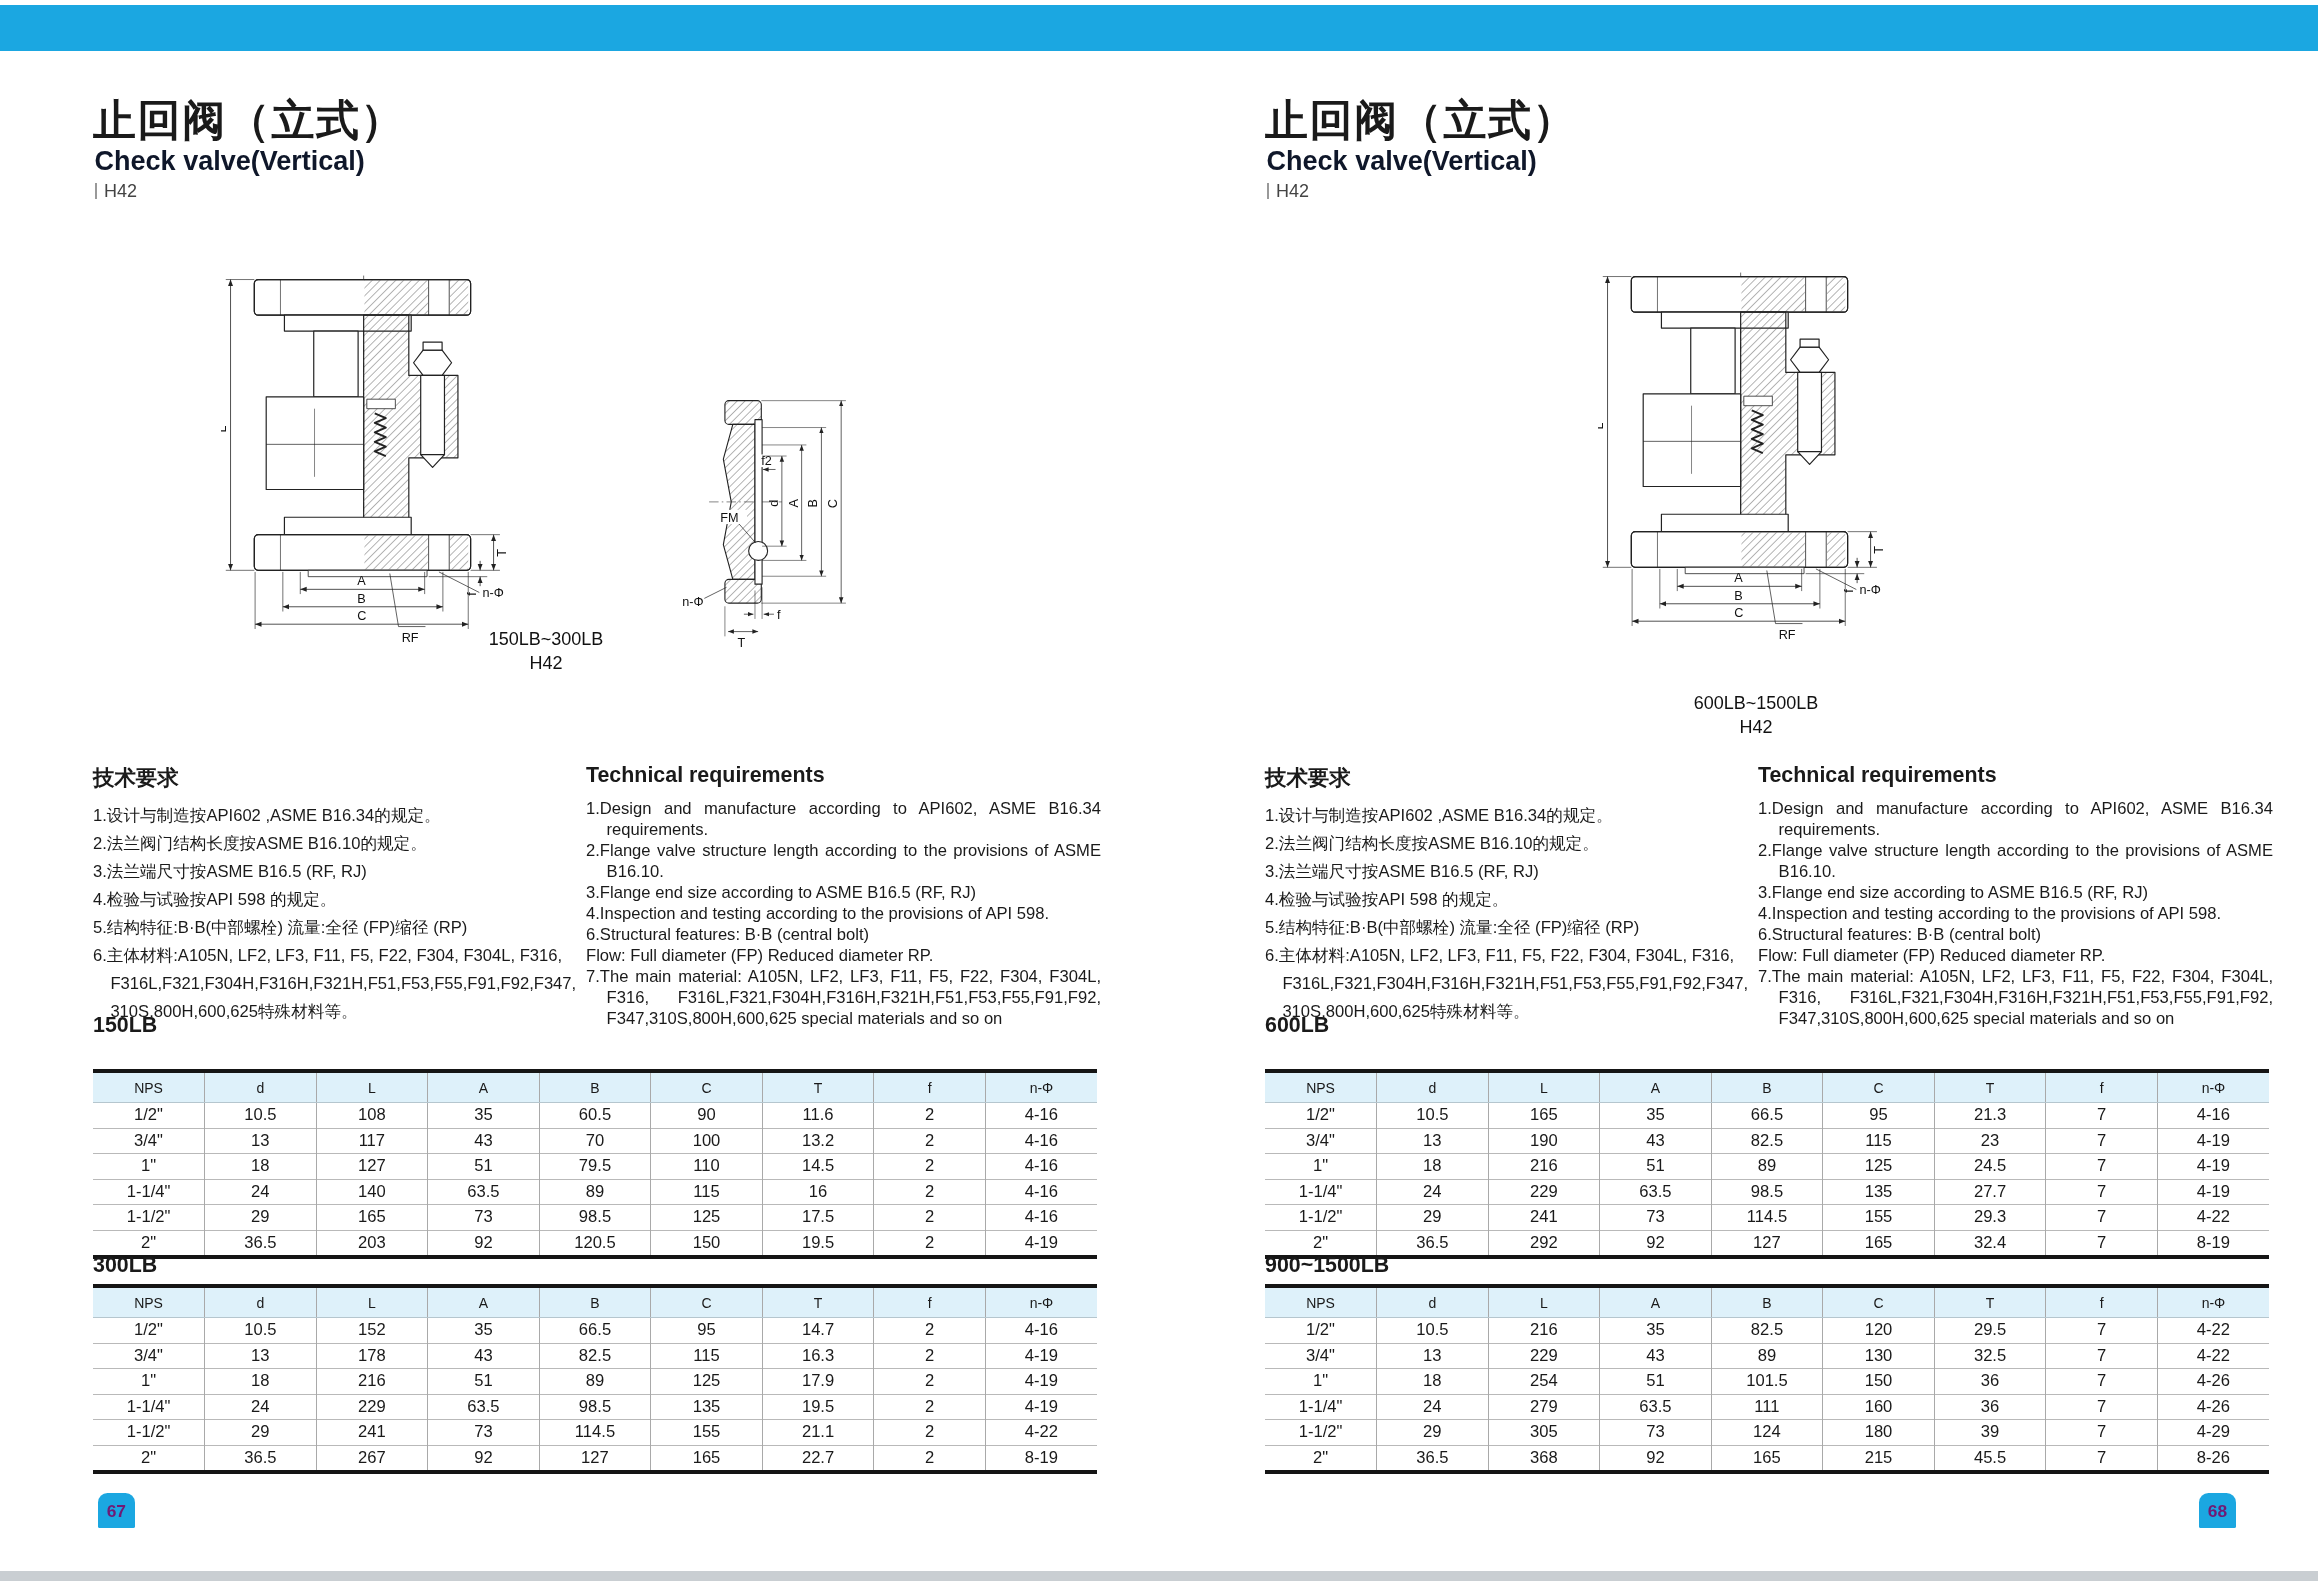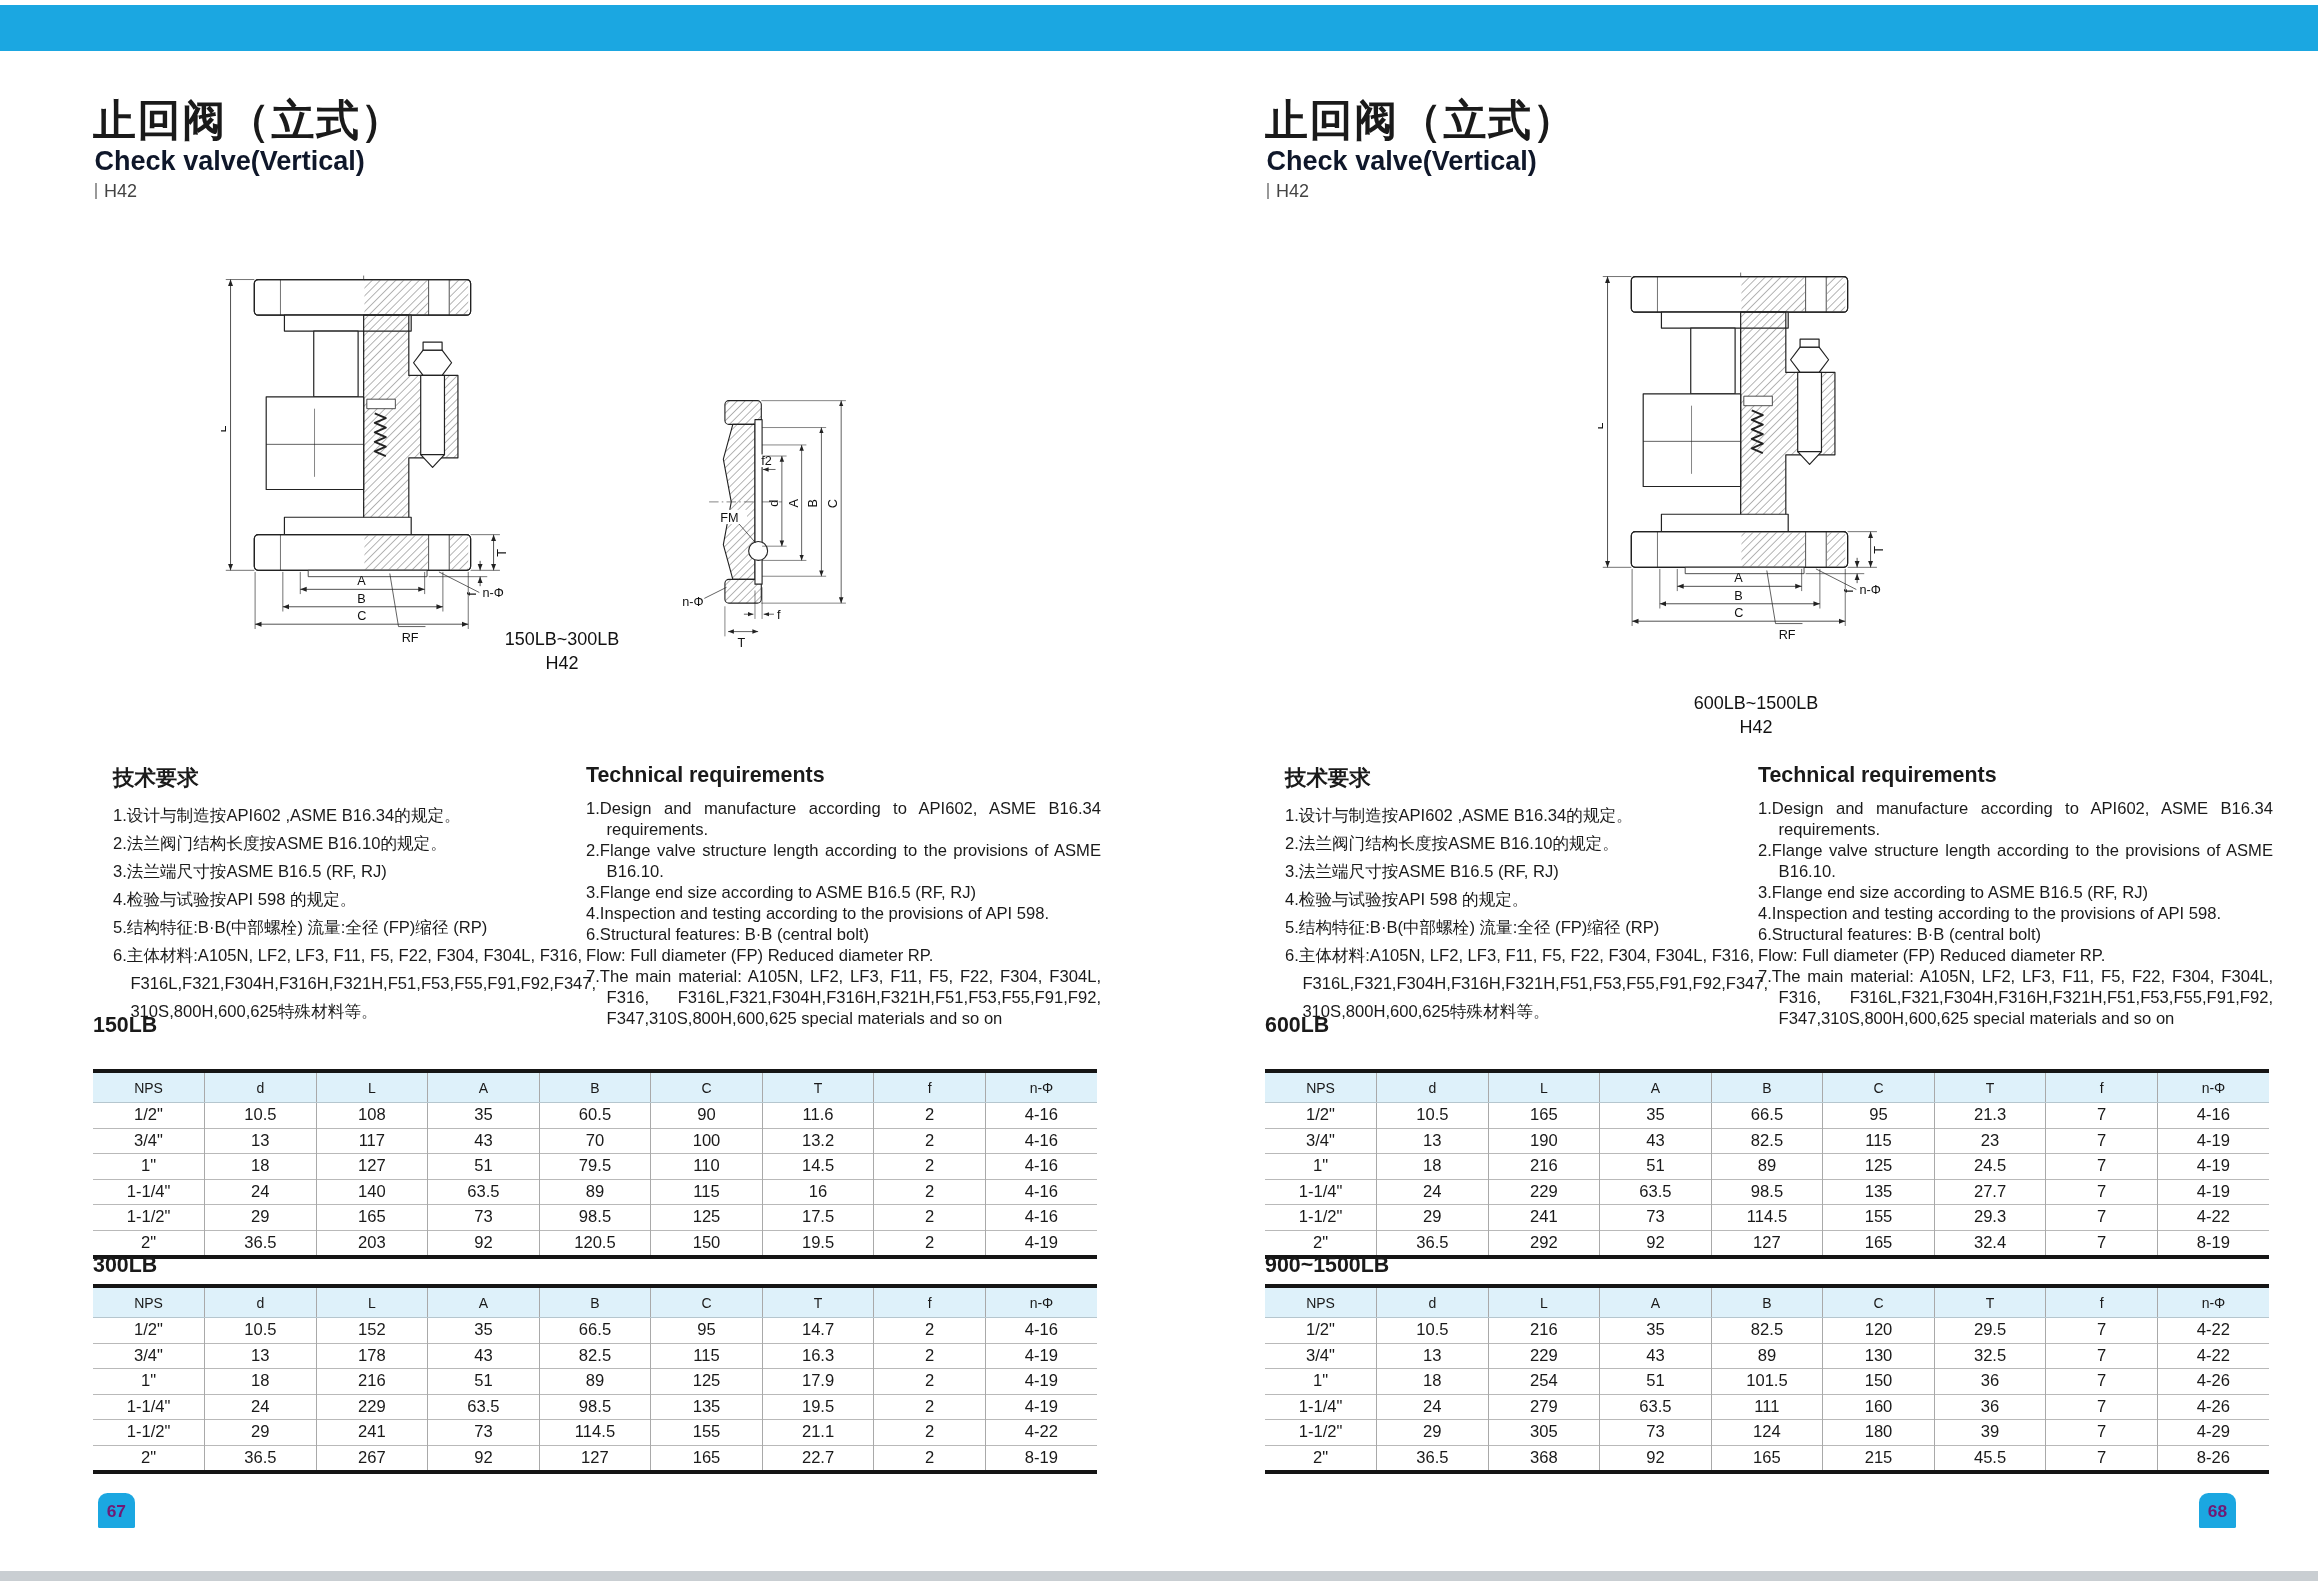--- a/index.html
+++ b/index.html
@@ -18,25 +18,25 @@
   .title-cn{position:absolute;left:0;top:92px;font-size:43px;font-weight:bold;letter-spacing:1.6px;white-space:nowrap;}
   .title-en{position:absolute;left:1.6px;top:146px;font-size:27px;font-weight:bold;color:#0f172a;white-space:nowrap;}
   .model-line{position:absolute;left:1.6px;top:181px;font-size:18px;color:#444;}
   .model-line .bar{display:inline-block;width:2.4px;height:16px;background:#999;margin-right:7.1px;vertical-align:-1.6px;}
 
   .main-drawing{position:absolute;width:317px;height:412px;}
   .page-left .main-drawing{left:128px;top:274px;}
   .page-right .main-drawing{left:333px;top:271px;}
   .detail-drawing{position:absolute;left:586px;top:388px;width:182px;height:261px;}
   .drawing-caption{position:absolute;width:190px;text-align:center;font-size:18px;line-height:24px;color:#111;}
-  .page-left .drawing-caption{left:374px;top:627px;}
+  .page-left .drawing-caption{left:358px;top:627px;}
   .page-right .drawing-caption{left:396px;top:691px;}
 
   .tech{position:absolute;top:763px;}
-  .tech-cn{left:0;width:480px;margin-left:20px;}
+  .tech-cn{left:0;width:480px;}
   .tech-en{left:493px;width:515px;}
   .tech h3{margin:0 0 9.5px 0;font-size:21.4px;font-weight:bold;}
   .tech-cn .tech-item{font-size:16.6px;line-height:28px;padding-left:17.4px;text-indent:-17.4px;}
   .tech-en .tech-item{font-size:16.6px;line-height:21px;padding-left:20.6px;text-indent:-20.6px;text-align:justify;}
 
   .tbl-title{position:absolute;left:0;font-size:21.4px;font-weight:bold;}
   .tbl-title.t1{top:1013px;}
   .tbl-title.t2{top:1253px;}
   .dim-table{position:absolute;left:0;width:1004px;border-collapse:collapse;table-layout:fixed;
     border-top:4px solid #151515;border-bottom:4px solid #151515;}

